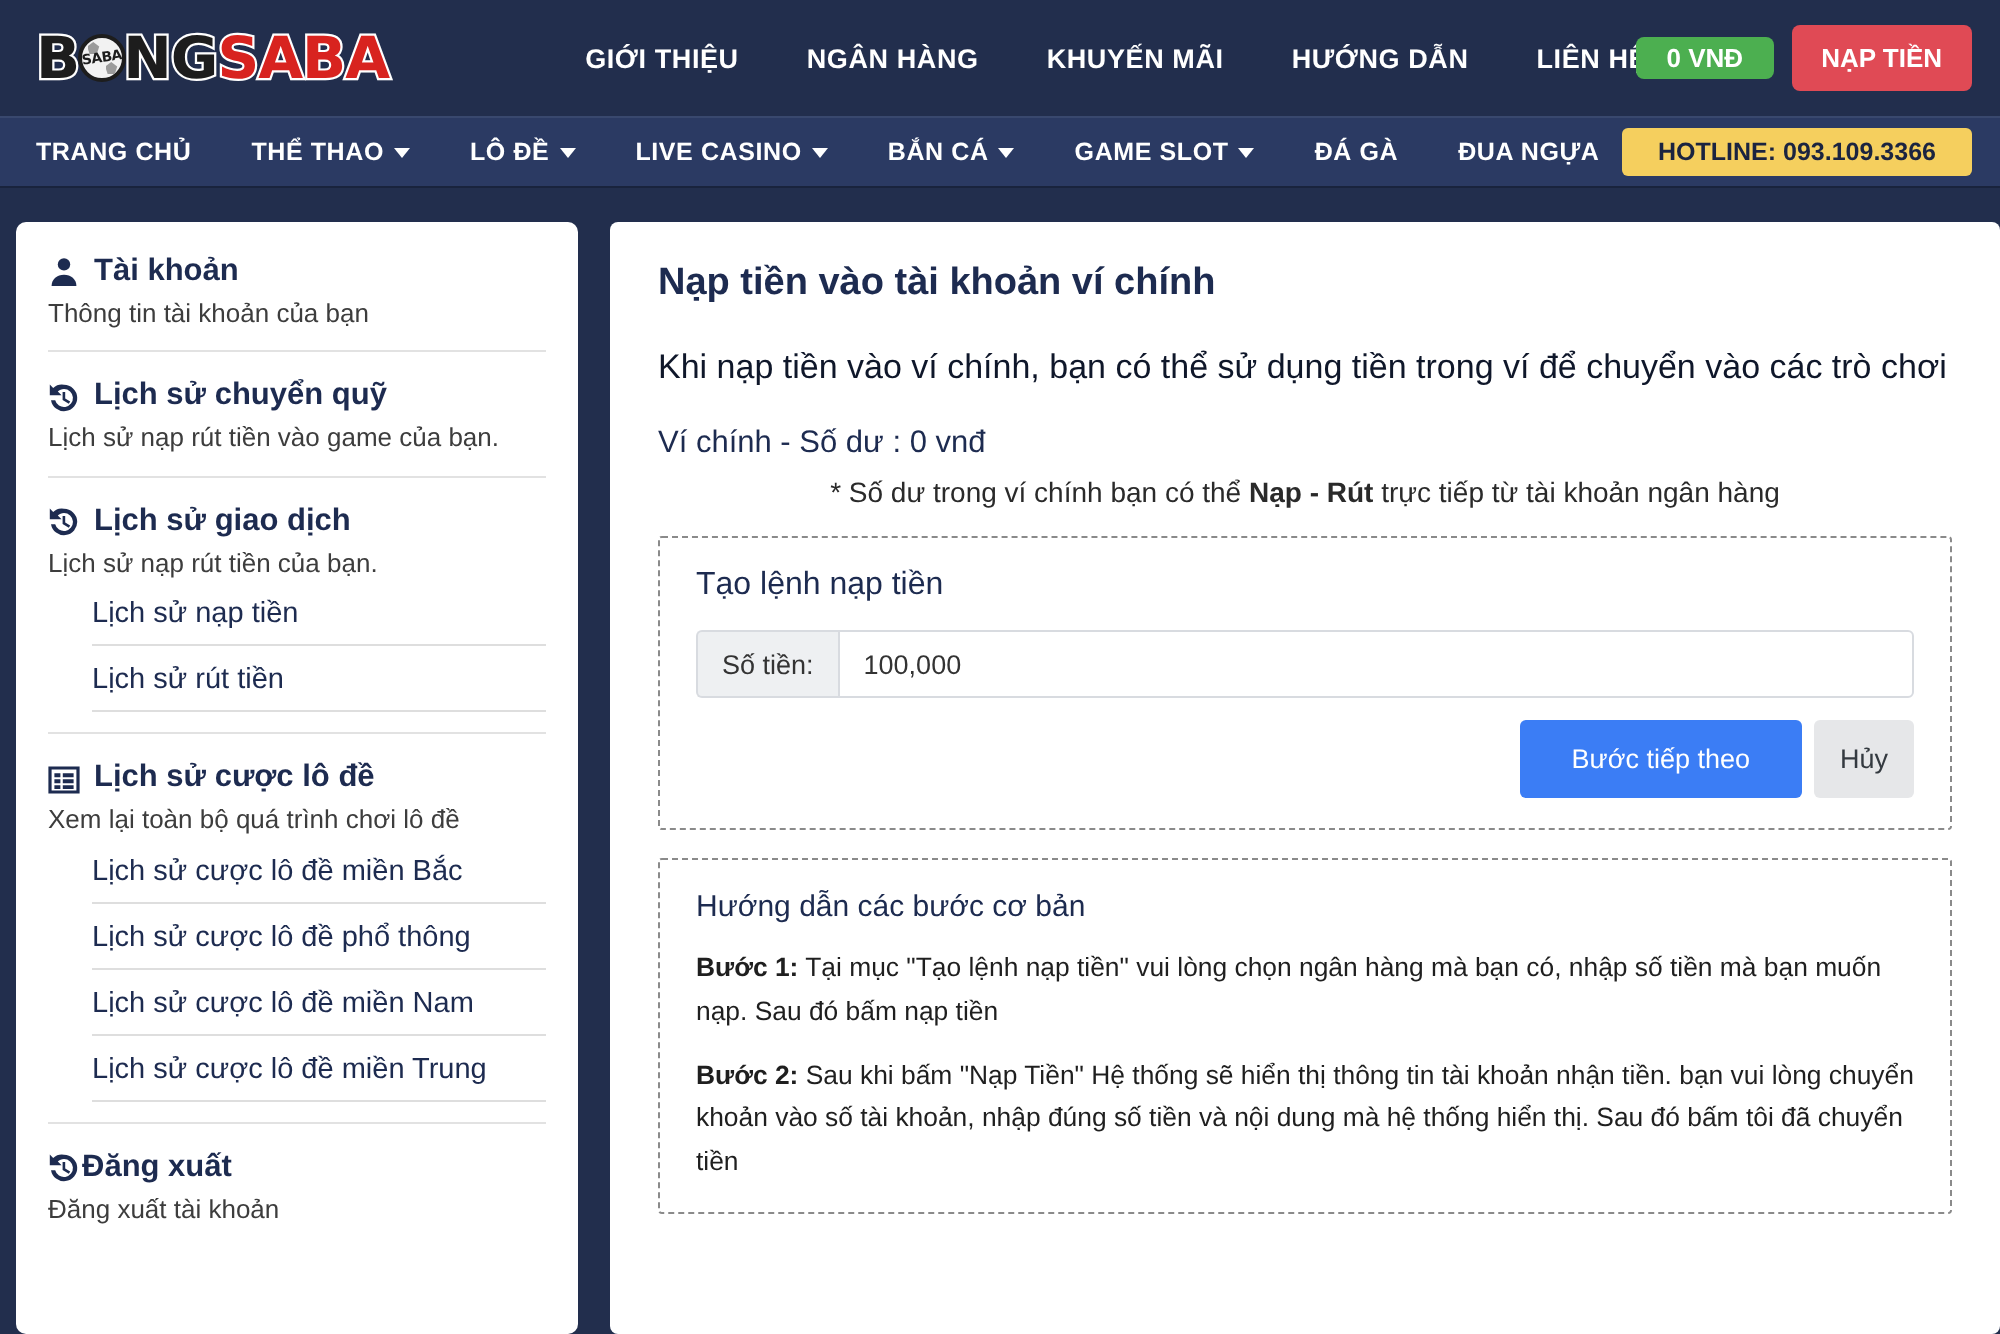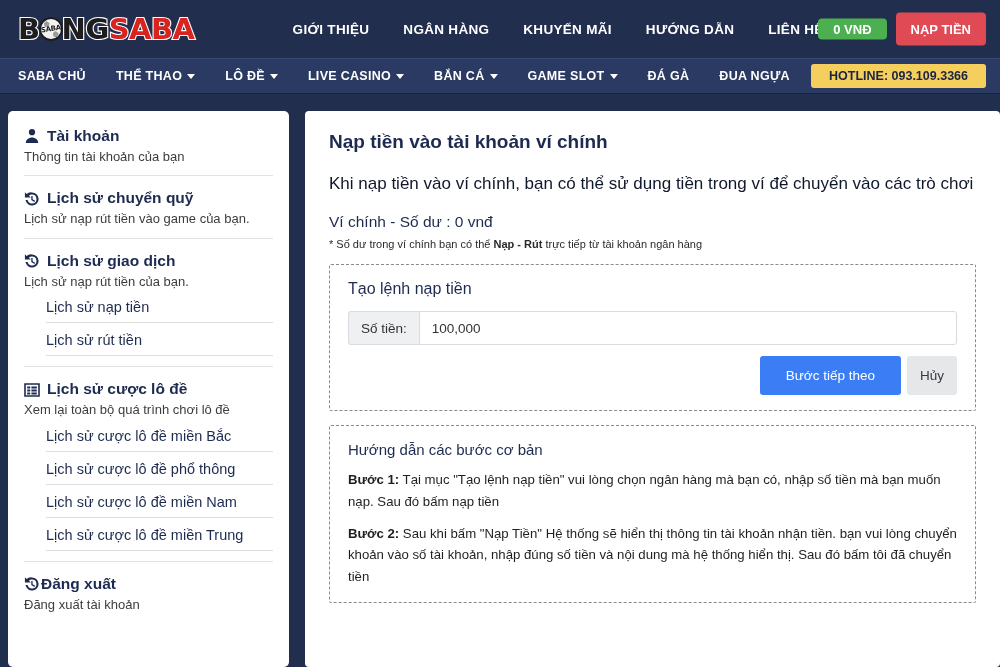--- a/index.html
+++ b/index.html
@@ -241,22 +241,23 @@
     line-height: 1.55;
     margin: 0 0 16px 0;
   }
   .c-balance {
     color: #1d2b50;
     font-size: 15.5px;
     margin: 0 0 7px 0;
   }
   .c-note {
     color: #2a2a2a;
-    font-size: 11px;
+    font-size: 14px;
     margin: 0 0 14px 0;
+    text-align: center;
   }
   .c-note b { font-weight: bold; }
 
   .panel {
     border: 1px dashed #8a8a8a;
     border-radius: 2px;
     padding: 15px 18px 15px 18px;
     margin-bottom: 14px;
   }
   .panel-title {
@@ -355,21 +356,21 @@
 
   <div class="topright">
     <button class="btn-balance">0 VNĐ</button>
     <button class="btn-deposit">NẠP TIỀN</button>
   </div>
 </div>
 
 <div class="mainnav">
   <div class="mainnav-items">
     <a class="mainnav-item">
-        <span>SABA CHỦ</span>
+        <span>TRANG CHỦ</span>
       </a>
     <a class="mainnav-item">
         <span>THỂ THAO</span>
         <i class="caret"></i>
       </a>
     <a class="mainnav-item">
         <span>LÔ ĐỀ</span>
         <i class="caret"></i>
       </a>
     <a class="mainnav-item">

